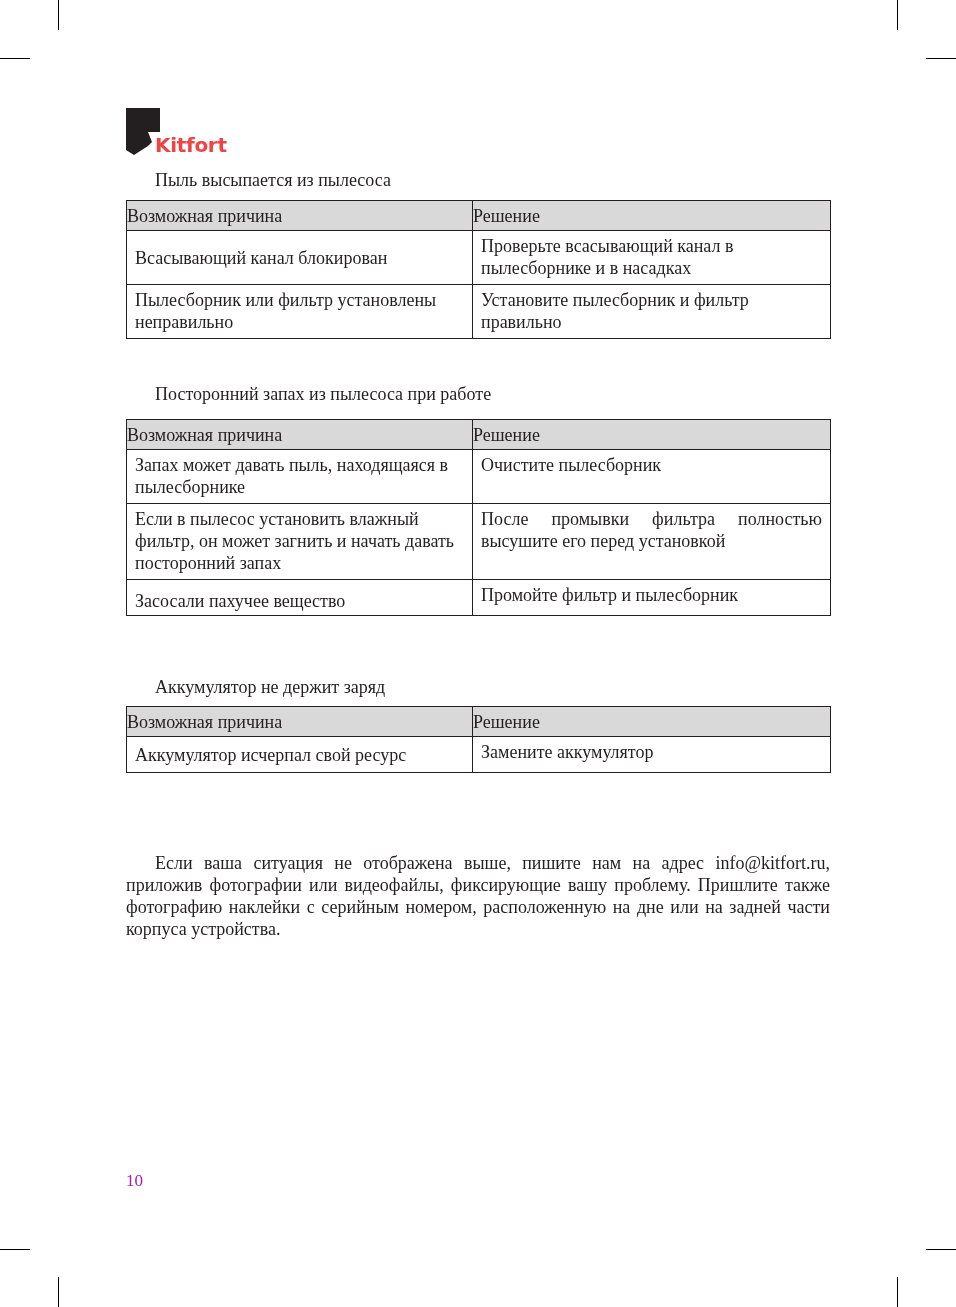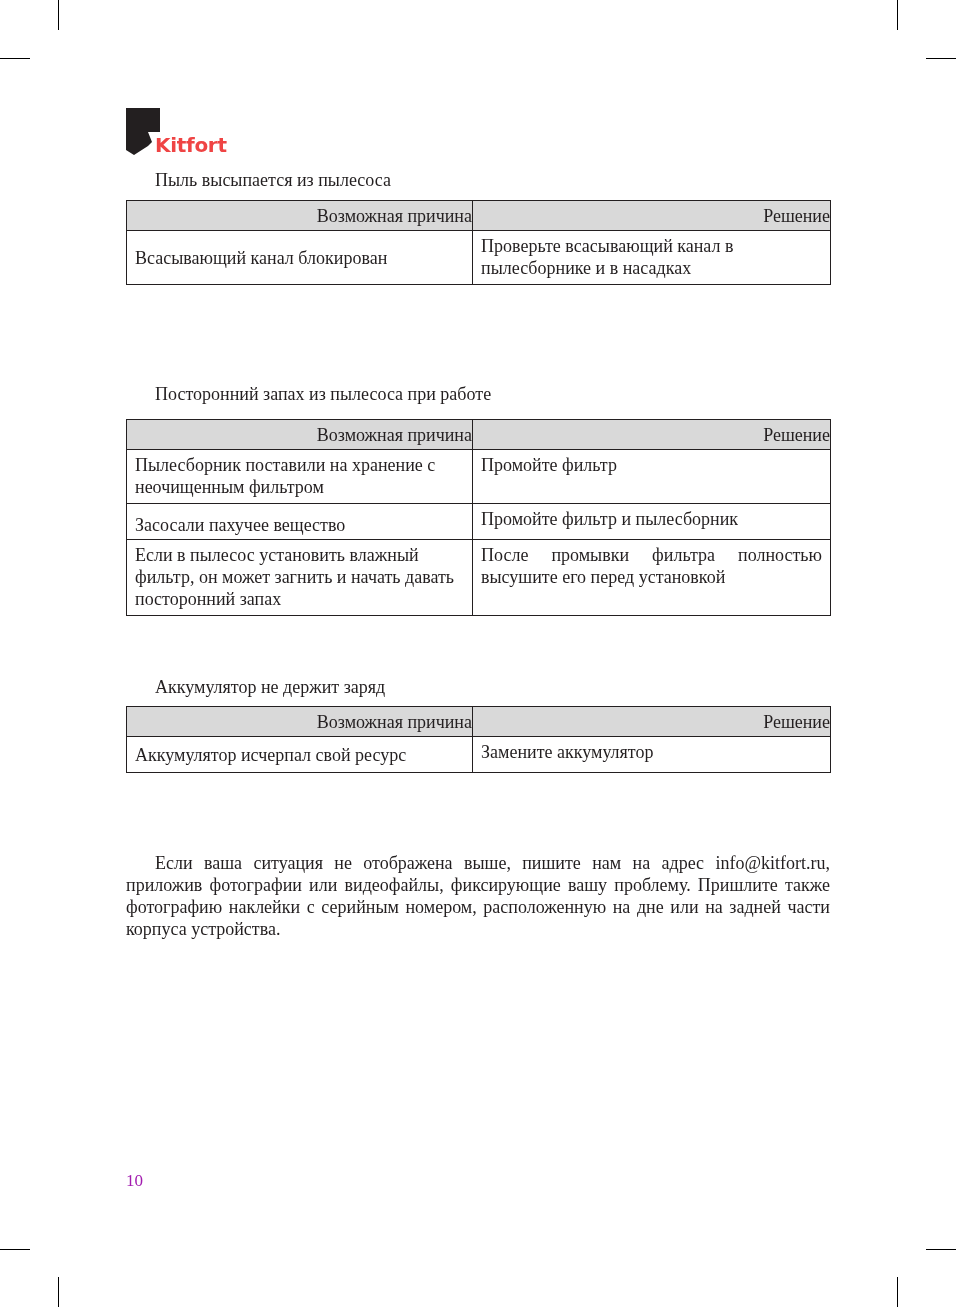--- a/index.html
+++ b/index.html
@@ -13,21 +13,21 @@
     .logo-text { position: absolute; left: 29px; top: 25px; font-family: "DejaVu Sans", sans-serif;
                  font-weight: bold; font-size: 20px; letter-spacing: -0.3px; color: #ef4444; line-height: 24px; }
 
     .section-title { position: absolute; left: 155px; font-weight: normal; font-size: 18px; line-height: 22px; }
 
     table.ts { position: absolute; left: 126px; width: 704px; border-collapse: collapse; table-layout: fixed;
                font-size: 18px; line-height: 22px; }
     table.ts col.c1 { width: 346px; }
     table.ts col.c2 { width: 358px; }
     table.ts th, table.ts td { border: 1px solid #231f20; vertical-align: top; padding: 0 8px; }
-    table.ts th { background: #d9d9d9; font-weight: normal; text-align: right; height: 29px; vertical-align: middle; padding: 0; }
+    table.ts th { background: #d9d9d9; font-weight: normal; text-align: left; height: 29px; vertical-align: middle; padding: 0; }
     table.ts td.mid { vertical-align: middle; }
     table.ts td.cell-pad { padding-top: 4px; padding-bottom: 5px; }
     td.just { text-align: justify; text-align-last: left; }
 
     .para { position: absolute; left: 126px; width: 704px; font-size: 18px; line-height: 22px; text-align: justify; }
     .para p { margin: 0; text-indent: 29px; }
 
     .page-num { position: absolute; left: 126px; top: 1171px; font-size: 17px; color: #a21caf; }
   </style>
 </head>
@@ -57,45 +57,49 @@
     </colgroup>
   <tbody>
       <tr>
     <th>Возможная причина</th>
     <th>Решение</th>
   </tr>
   <tr style="height:51px;">
     <td class="mid">Всасывающий канал блокирован</td>
     <td class="cell-pad">Проверьте всасывающий канал в пылесборнике и в насадках</td>
   </tr>
+  <tr style="height:52px;">
+    <td class="cell-pad">Пылесборник или фильтр установлены неправильно</td>
+    <td class="cell-pad">Установите пылесборник и фильтр правильно</td>
+  </tr>
 </tbody>
   </table>
 
 <div class="section-title" style="top:383px;">Посторонний запах из пылесоса при работе</div>
 <table class="ts" style="top:419px;">
   <colgroup>
       <col class="c1">
       <col class="c2">
     </colgroup>
   <tbody>
       <tr>
     <th>Возможная причина</th>
     <th>Решение</th>
   </tr>
-  <tr style="height:52px;">
-    <td class="cell-pad">Пылесборник поставили на хранение с неочищенным фильтром</td>
-    <td class="cell-pad">Промойте фильтр</td>
+  <tr style="height:51px;">
+    <td class="cell-pad">Запах может давать пыль, находящаяся в пылесборнике</td>
+    <td class="cell-pad">Очистите пылесборник</td>
+  </tr>
+  <tr style="height:74px;">
+    <td class="cell-pad">Если в пылесос установить влажный фильтр, он может загнить и начать давать посторонний запах</td>
+    <td class="cell-pad just">После промывки фильтра полностью высушите его перед установкой</td>
   </tr>
   <tr style="height:36px;">
     <td class="mid" style="padding-top:6px;">Засосали пахучее вещество</td>
     <td class="cell-pad">Промойте фильтр и пылесборник</td>
-  </tr>
-  <tr style="height:74px;">
-    <td class="cell-pad">Если в пылесос установить влажный фильтр, он может загнить и начать давать посторонний запах</td>
-    <td class="cell-pad just">После промывки фильтра полностью высушите его перед установкой</td>
   </tr>
 </tbody>
   </table>
 
 <div class="section-title" style="top:676px;">Аккумулятор не держит заряд</div>
 <table class="ts" style="top:706px;">
   <colgroup>
       <col class="c1">
       <col class="c2">
     </colgroup>

